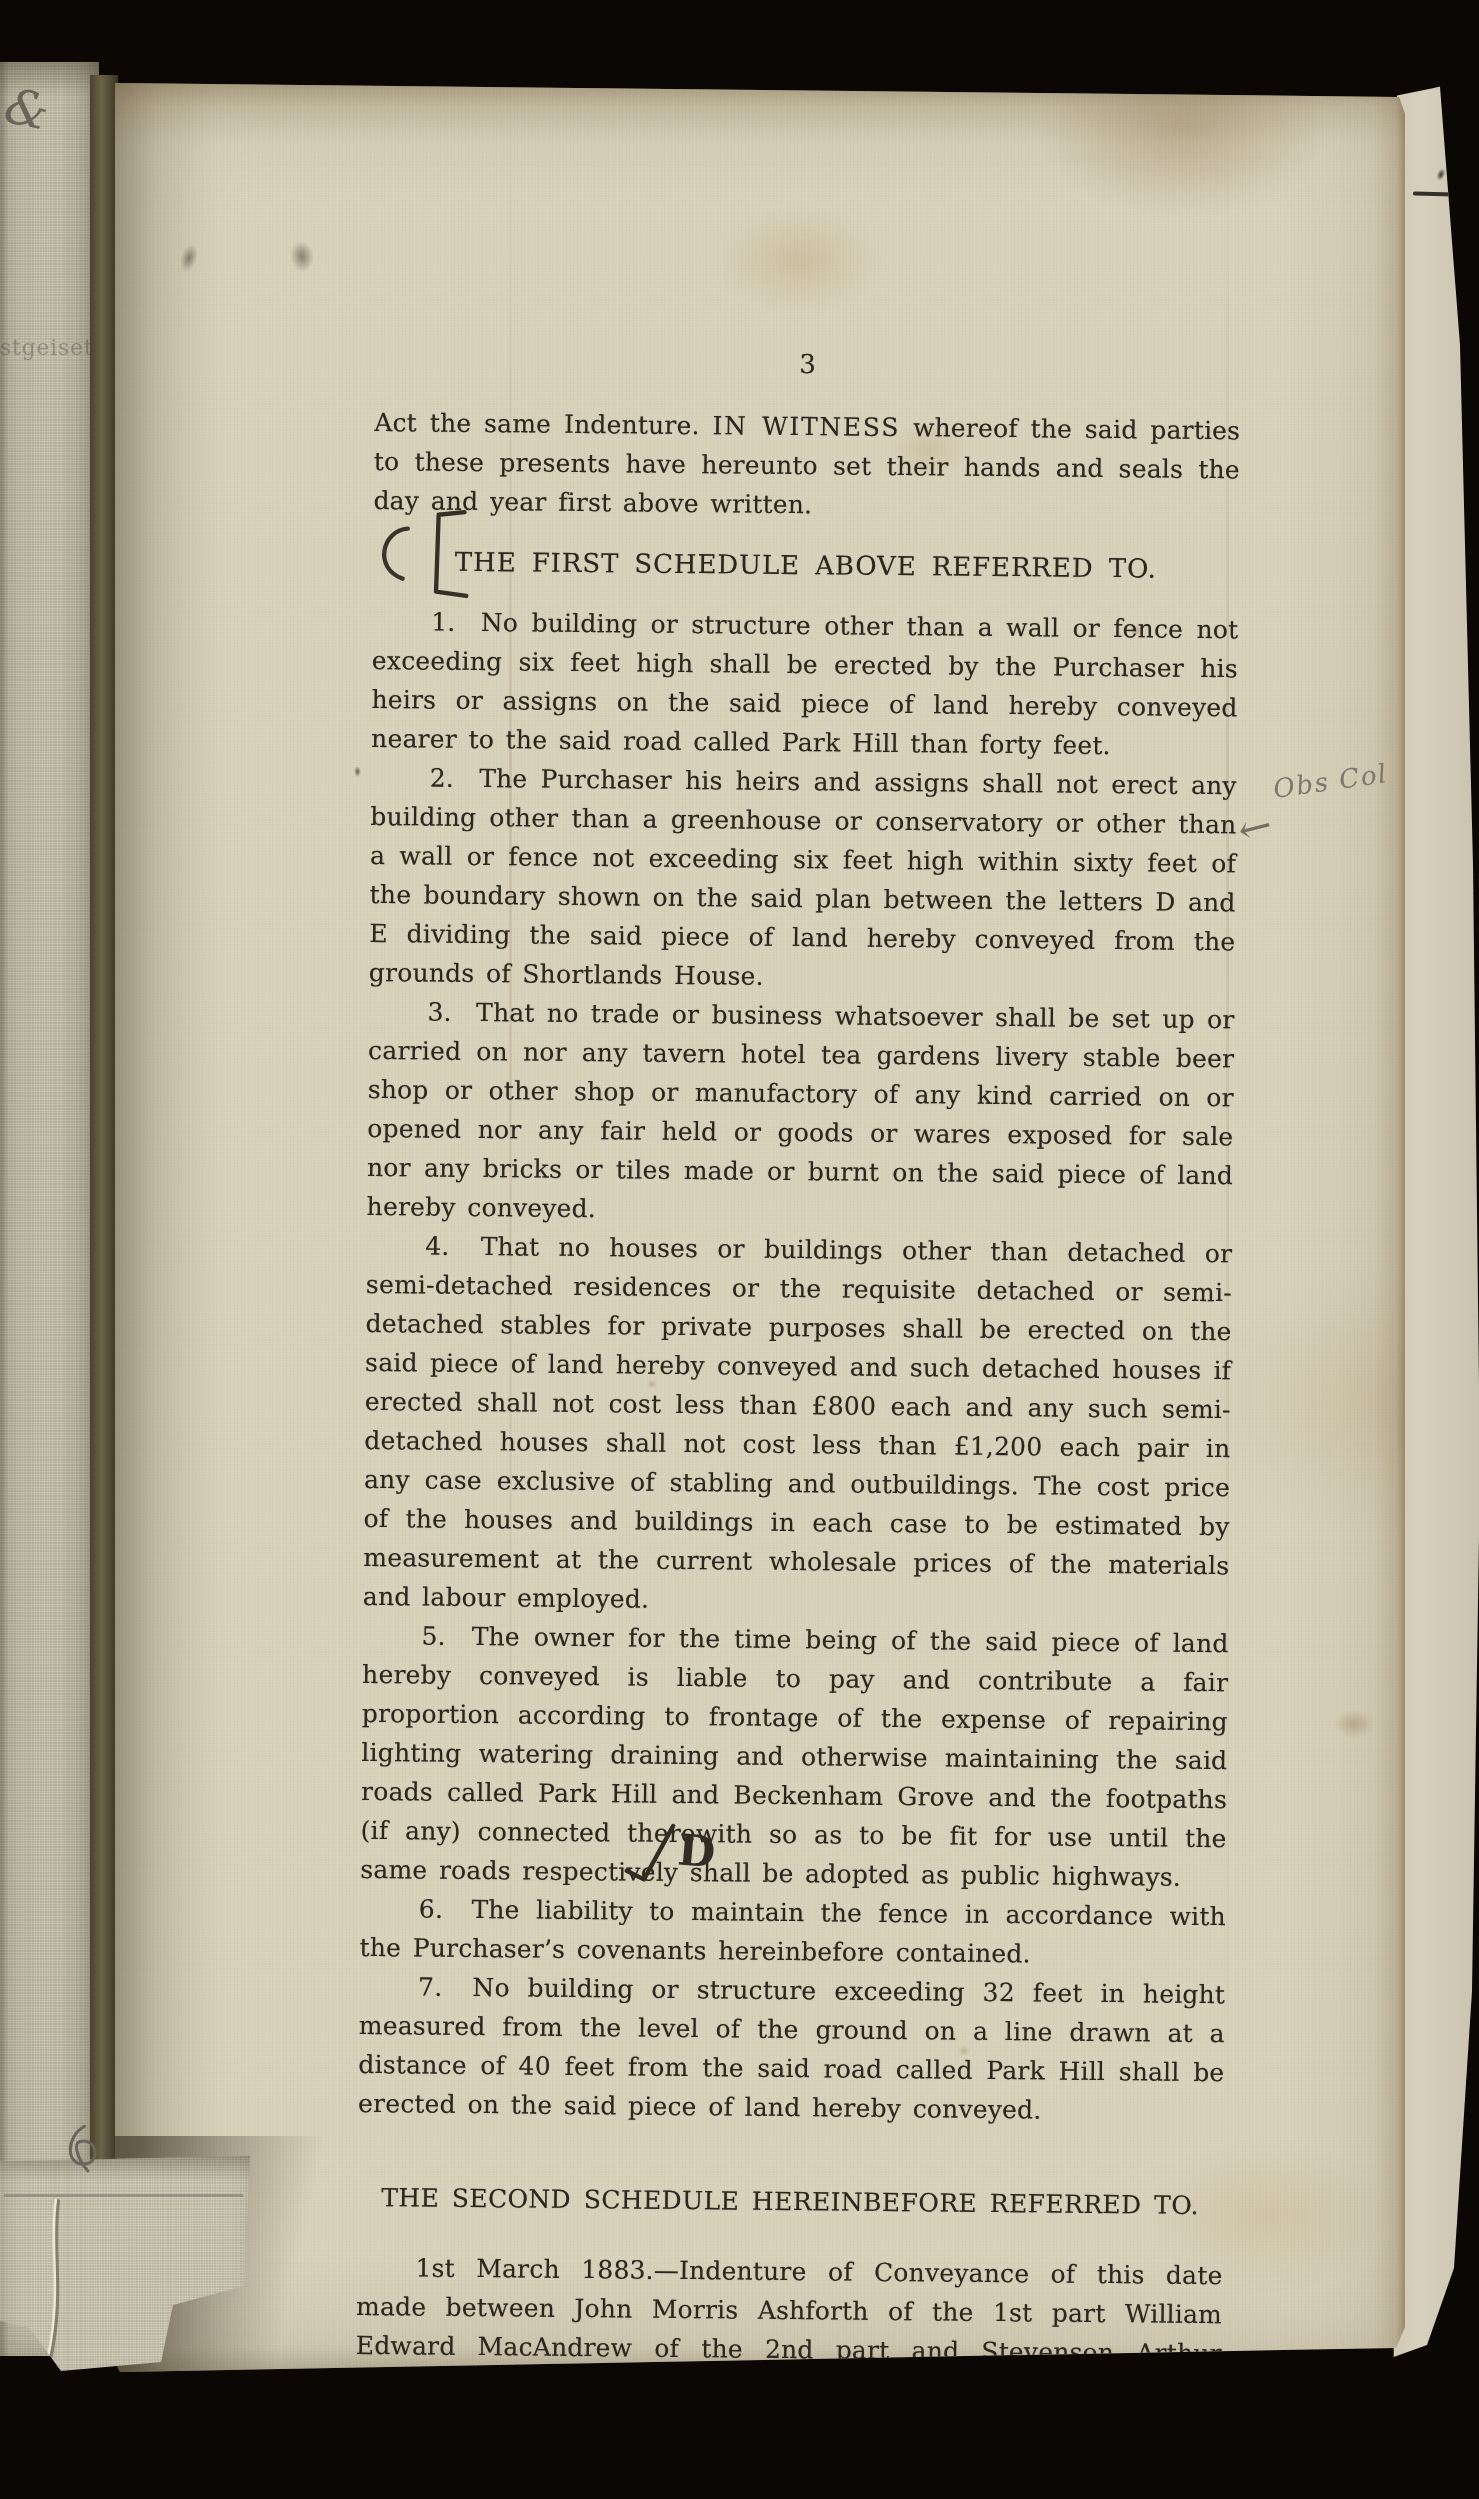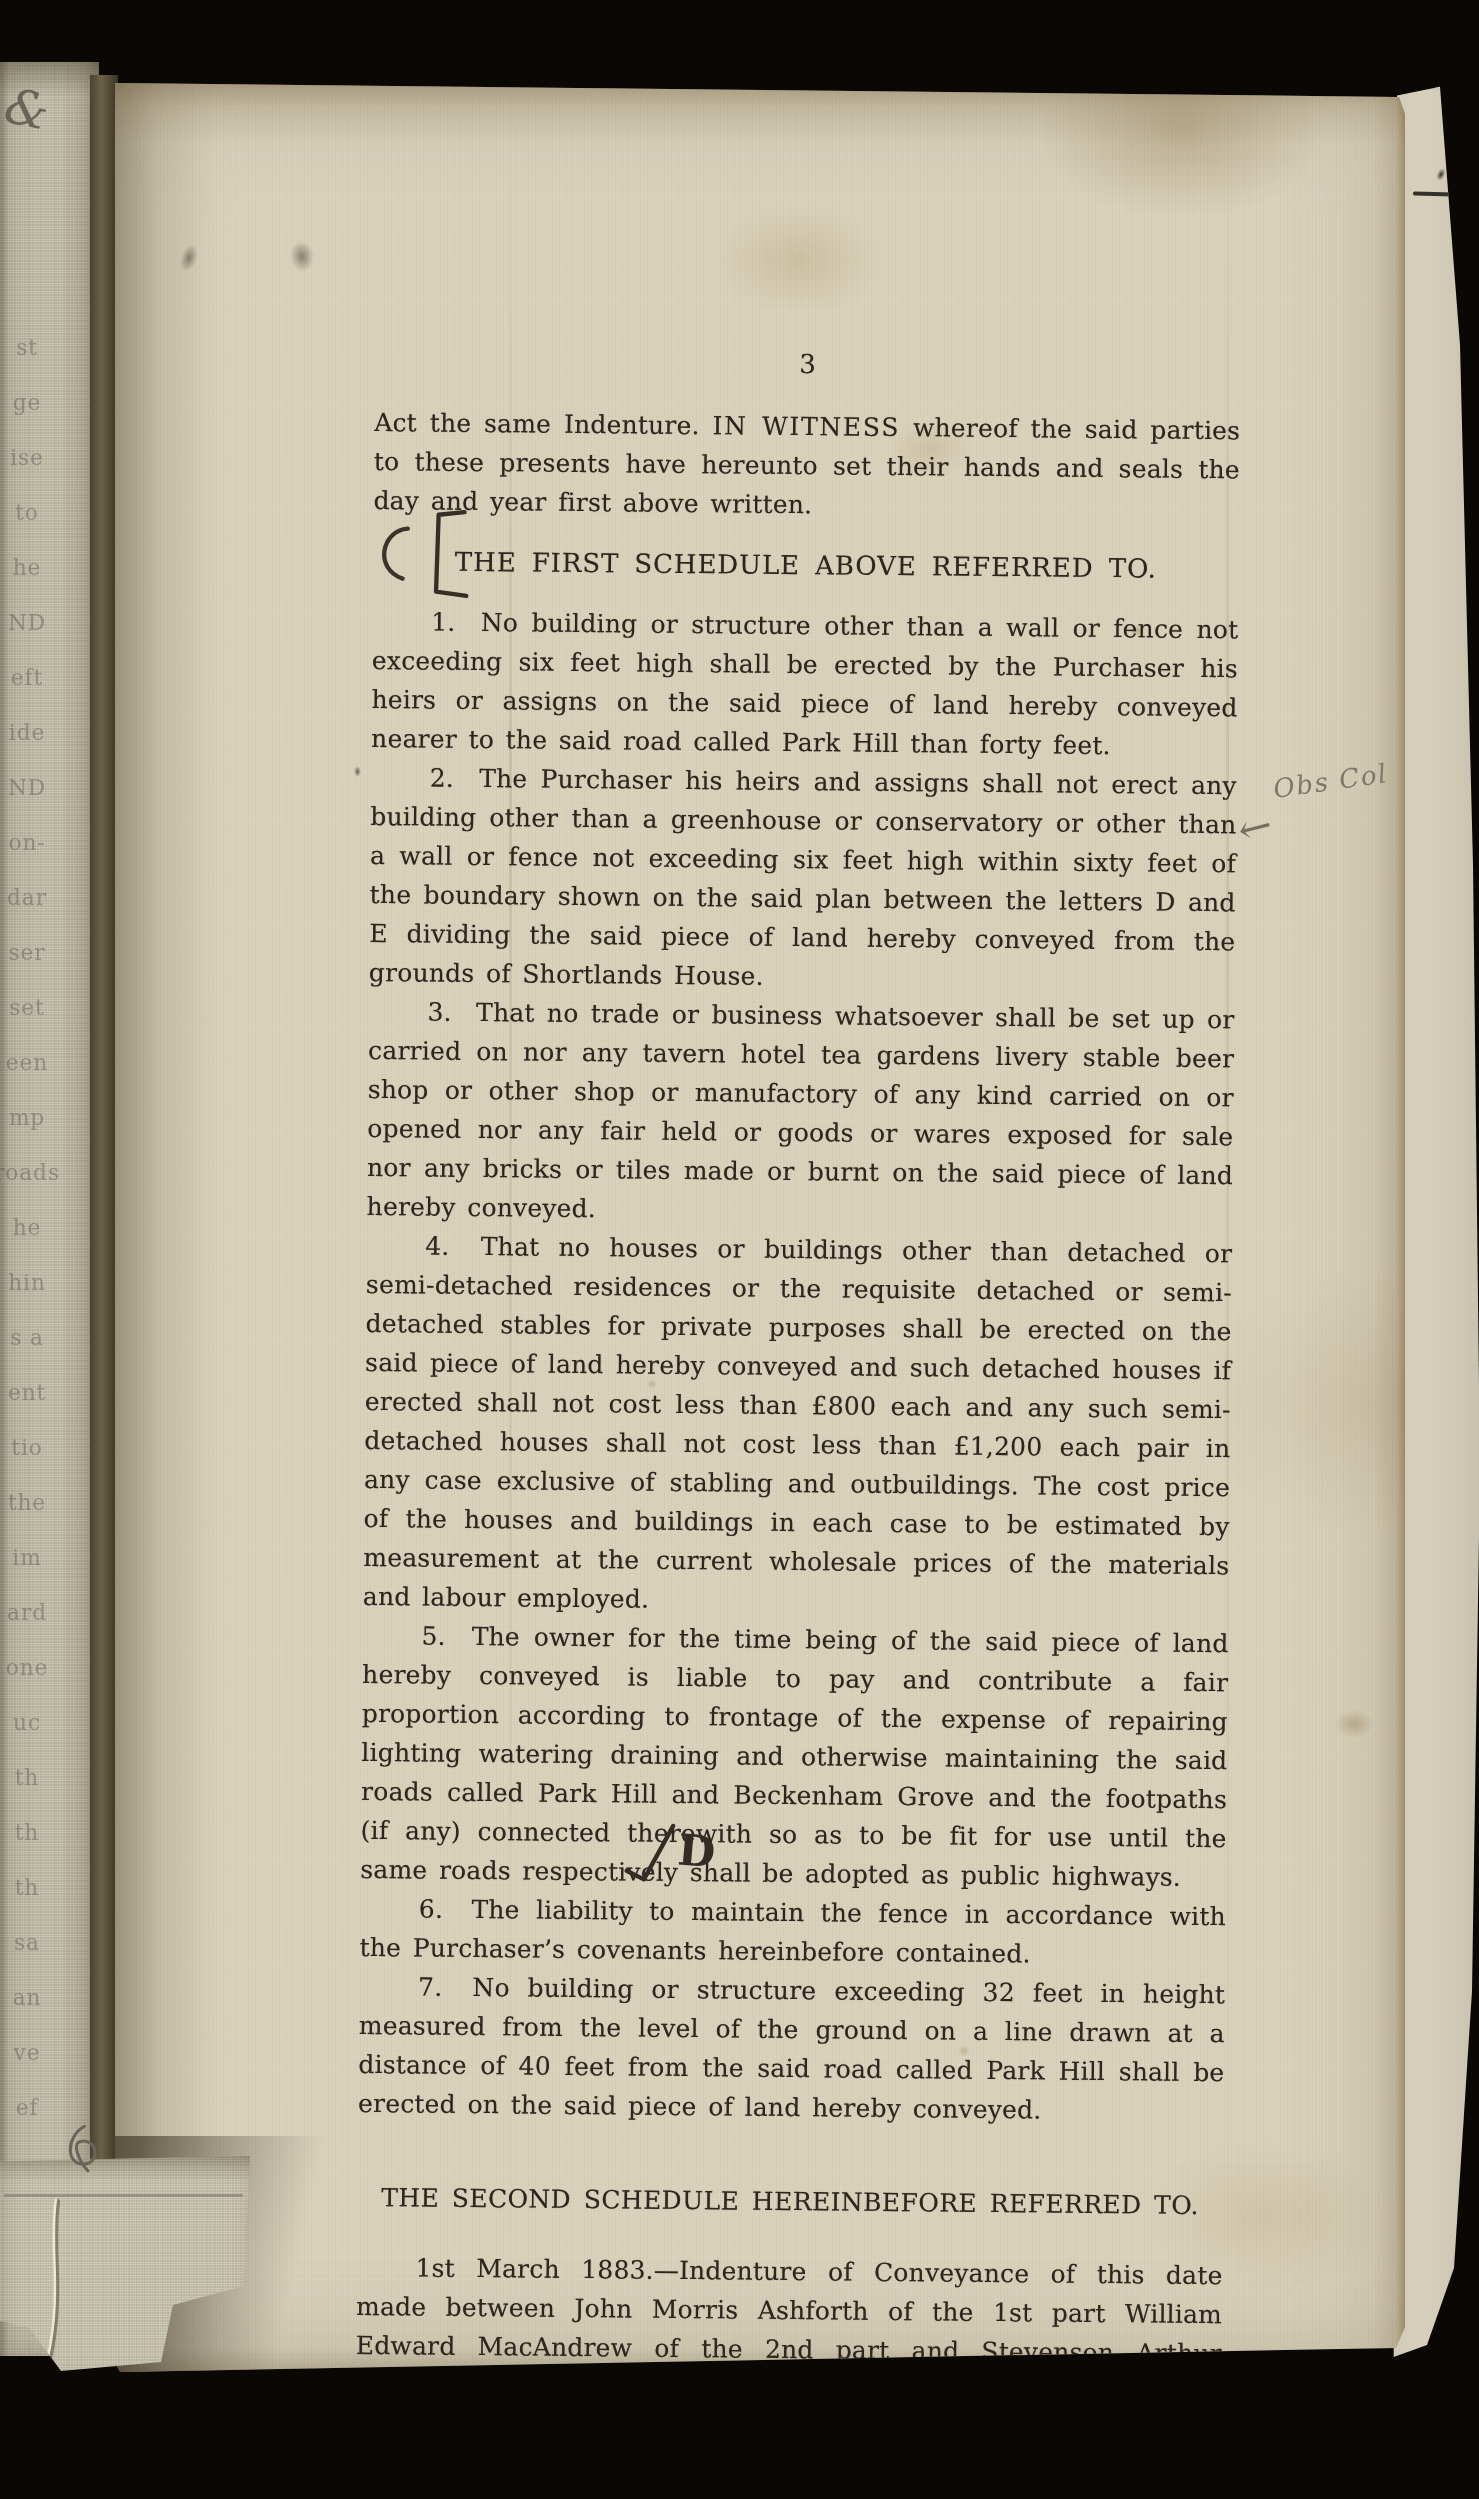--- a/index.html
+++ b/index.html
@@ -11,22 +11,22 @@
     background-color:#c6c1ab;
     background-image:
       linear-gradient(270deg, rgba(75,66,45,.38), rgba(75,66,45,.10) 15.6px, rgba(75,66,45,0) 38px),
       linear-gradient(90deg, rgba(40,34,22,.25), rgba(40,34,22,0) 8.7px),
       linear-gradient(180deg, rgba(60,52,34,.30), rgba(60,52,34,0) 35px),
       repeating-linear-gradient(0deg, rgba(255,255,255,.07) 0 0.9px, rgba(0,0,0,.05) 0.9px 2.6px),
       repeating-linear-gradient(90deg, rgba(255,255,255,.05) 0 0.9px, rgba(0,0,0,.04) 0.9px 2.6px);
     box-shadow:inset 0 0 35px rgba(70,60,40,.35);}
   .spine-amp{position:absolute;left:5.2px;top:19px;font-size:49px;color:#5c574b;opacity:.85;
     transform:rotate(12deg);font-style:italic;}
-  .spine-frags{position:absolute;left:0;top:258px;width:54px;display:flex;flex-direction:column;
-    align-items:center;line-height:55px;font-size:21.7px;color:rgba(66,66,72,.38);
+  .spine-frags{position:absolute;left:0;top:258px;width:54px;display:flex;
+    align-items:flex-start;line-height:55px;font-size:21.7px;color:rgba(66,66,72,.38);
     filter:blur(0.3px);letter-spacing:0.9px;}
   .gap-strip{position:absolute;left:90px;top:75px;width:28px;height:2287px;
     background:linear-gradient(90deg,#4a4230,#6b6248 40%,#3a3322);}
 
   
   .under{position:absolute;left:1385px;top:85px;width:95px;height:2280px;
     background:linear-gradient(90deg,#cfc9b6,#d6d0bd 40%,#c8c2af);
     clip-path:polygon(12px 10.4px,55px 1.7px,75px 260px,88px 780px,95px 1386px,
                       87px 1906px,69px 2183px,42px 2260px,8.7px 2272px);
     box-shadow:inset 0 2.6px 0 #e7e1cd, inset 3.5px 0 5.2px rgba(50,42,26,.5);}

